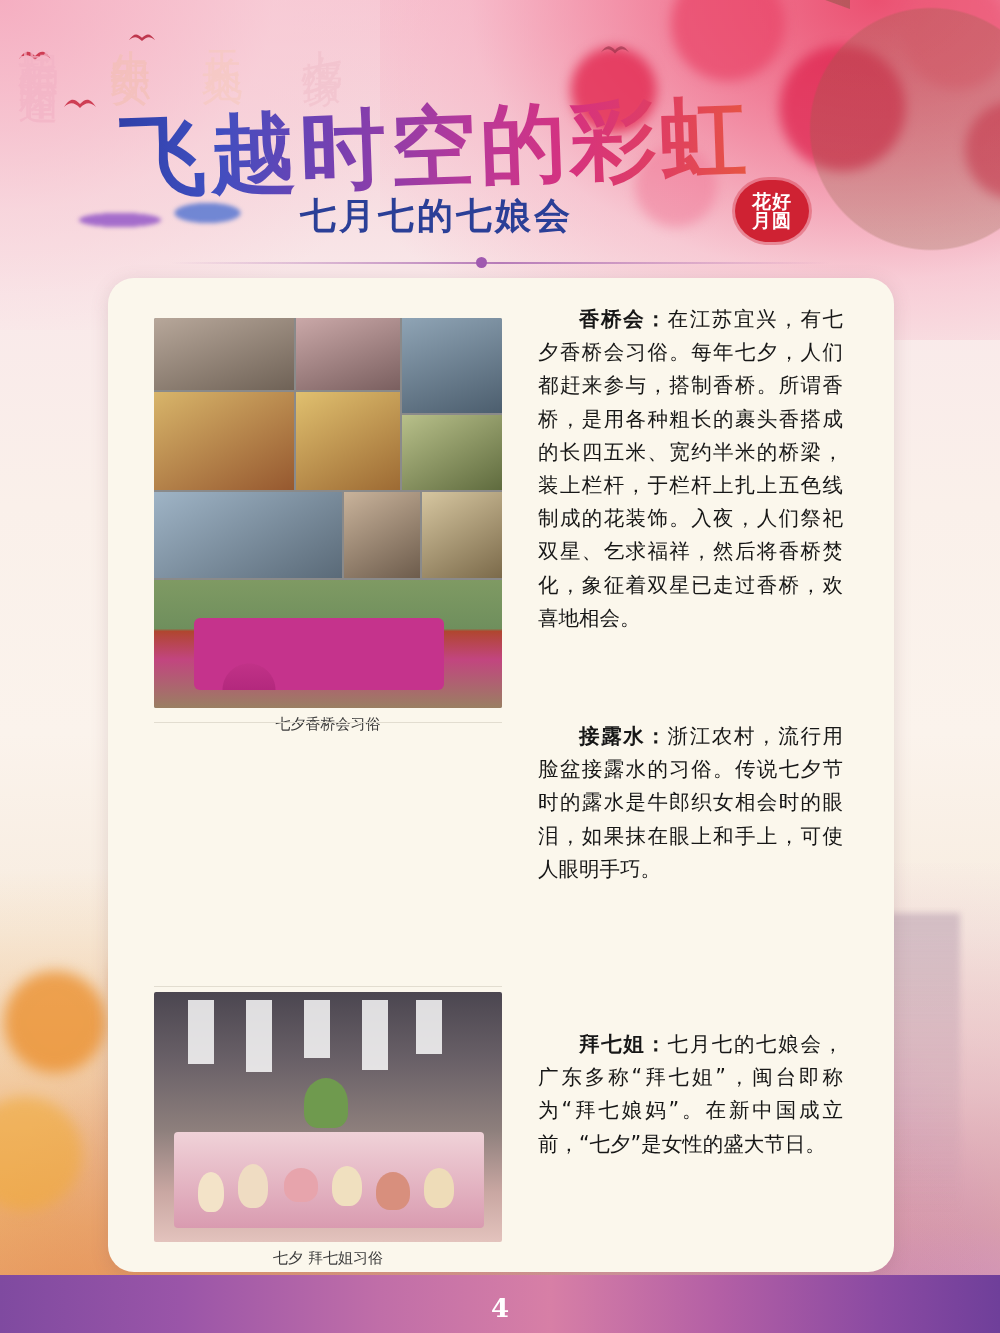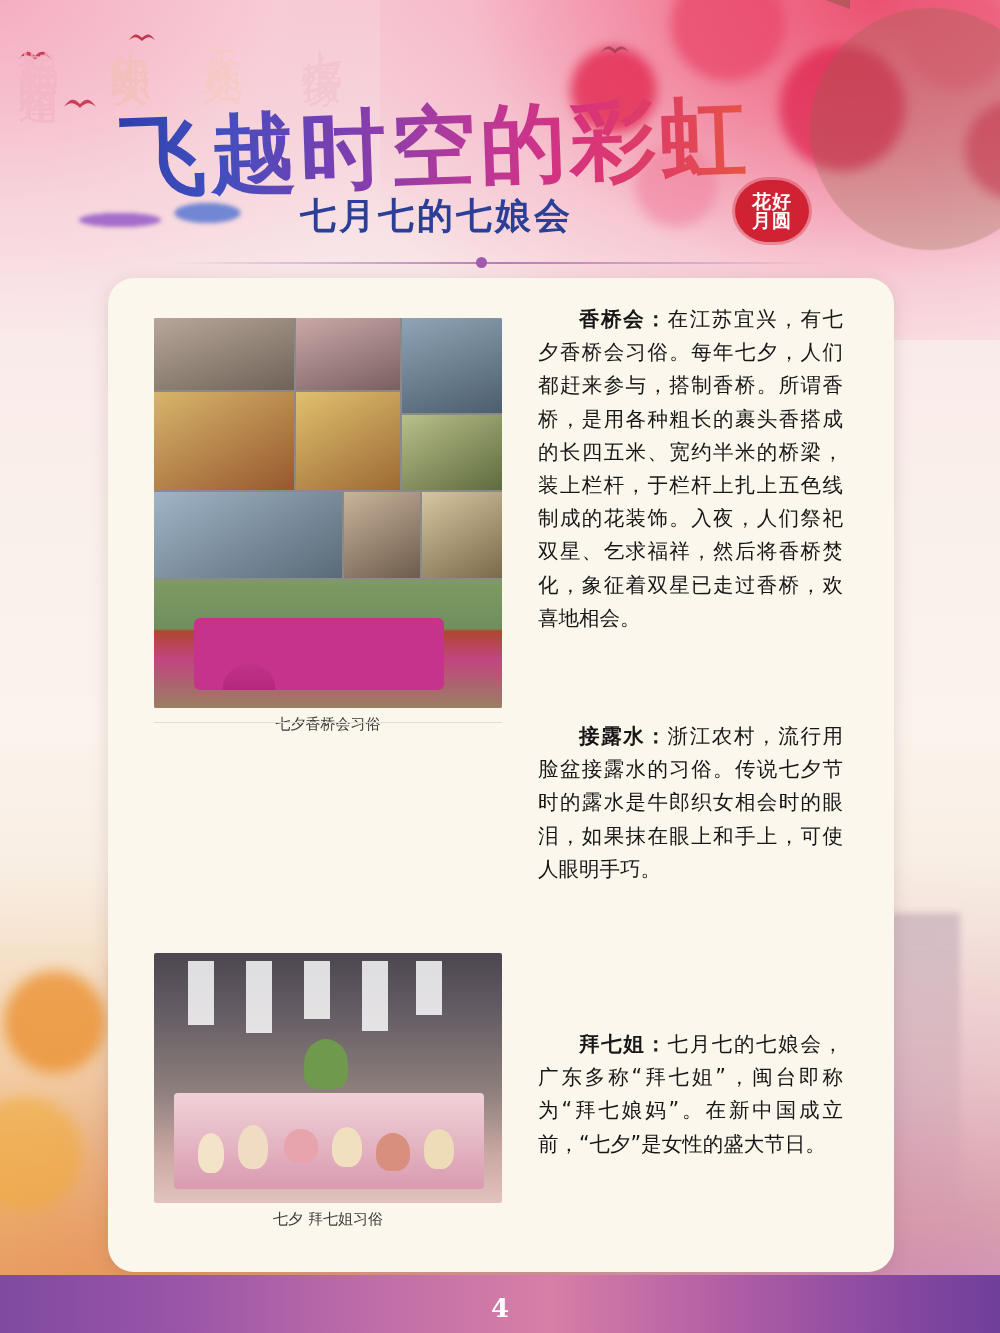--- a/index.html
+++ b/index.html
@@ -260,21 +260,21 @@
 
 
   <div class="text-col" style="left:430px;top:442px;">
     <p class="indent" style="margin:0;">
       <span class="lead">接露水</span><span class="lead">：</span><span>浙江农村，流行用脸盆接露水的习俗。传说七夕节时的露水是牛郎织女相会时的眼泪，如果抹在眼上和手上，可使人眼明手巧。</span>
     </p>
   </div>
 
   <div class="sep" style="left:46px;top:708px;width:348px;"></div>
 
-  <div class="fig" style="left:46px;top:675px;">
+  <div class="fig" style="left:46px;top:714px;">
     <div class="photo worship">
       <div class="ban" style="left:34px;"></div>
       <div class="ban" style="left:92px;height:72px;"></div>
       <div class="ban" style="left:150px;height:58px;"></div>
       <div class="ban" style="left:208px;height:70px;"></div>
       <div class="ban" style="left:262px;height:54px;"></div>
       <div class="tbl"></div>
       <div class="obj" style="left:44px;bottom:30px;width:26px;height:40px;background:#f3e3c8;"></div>
       <div class="obj" style="left:84px;bottom:34px;width:30px;height:44px;background:#efdcc2;"></div>
       <div class="obj" style="left:130px;bottom:40px;width:34px;height:34px;background:#e7a4ac;"></div>

